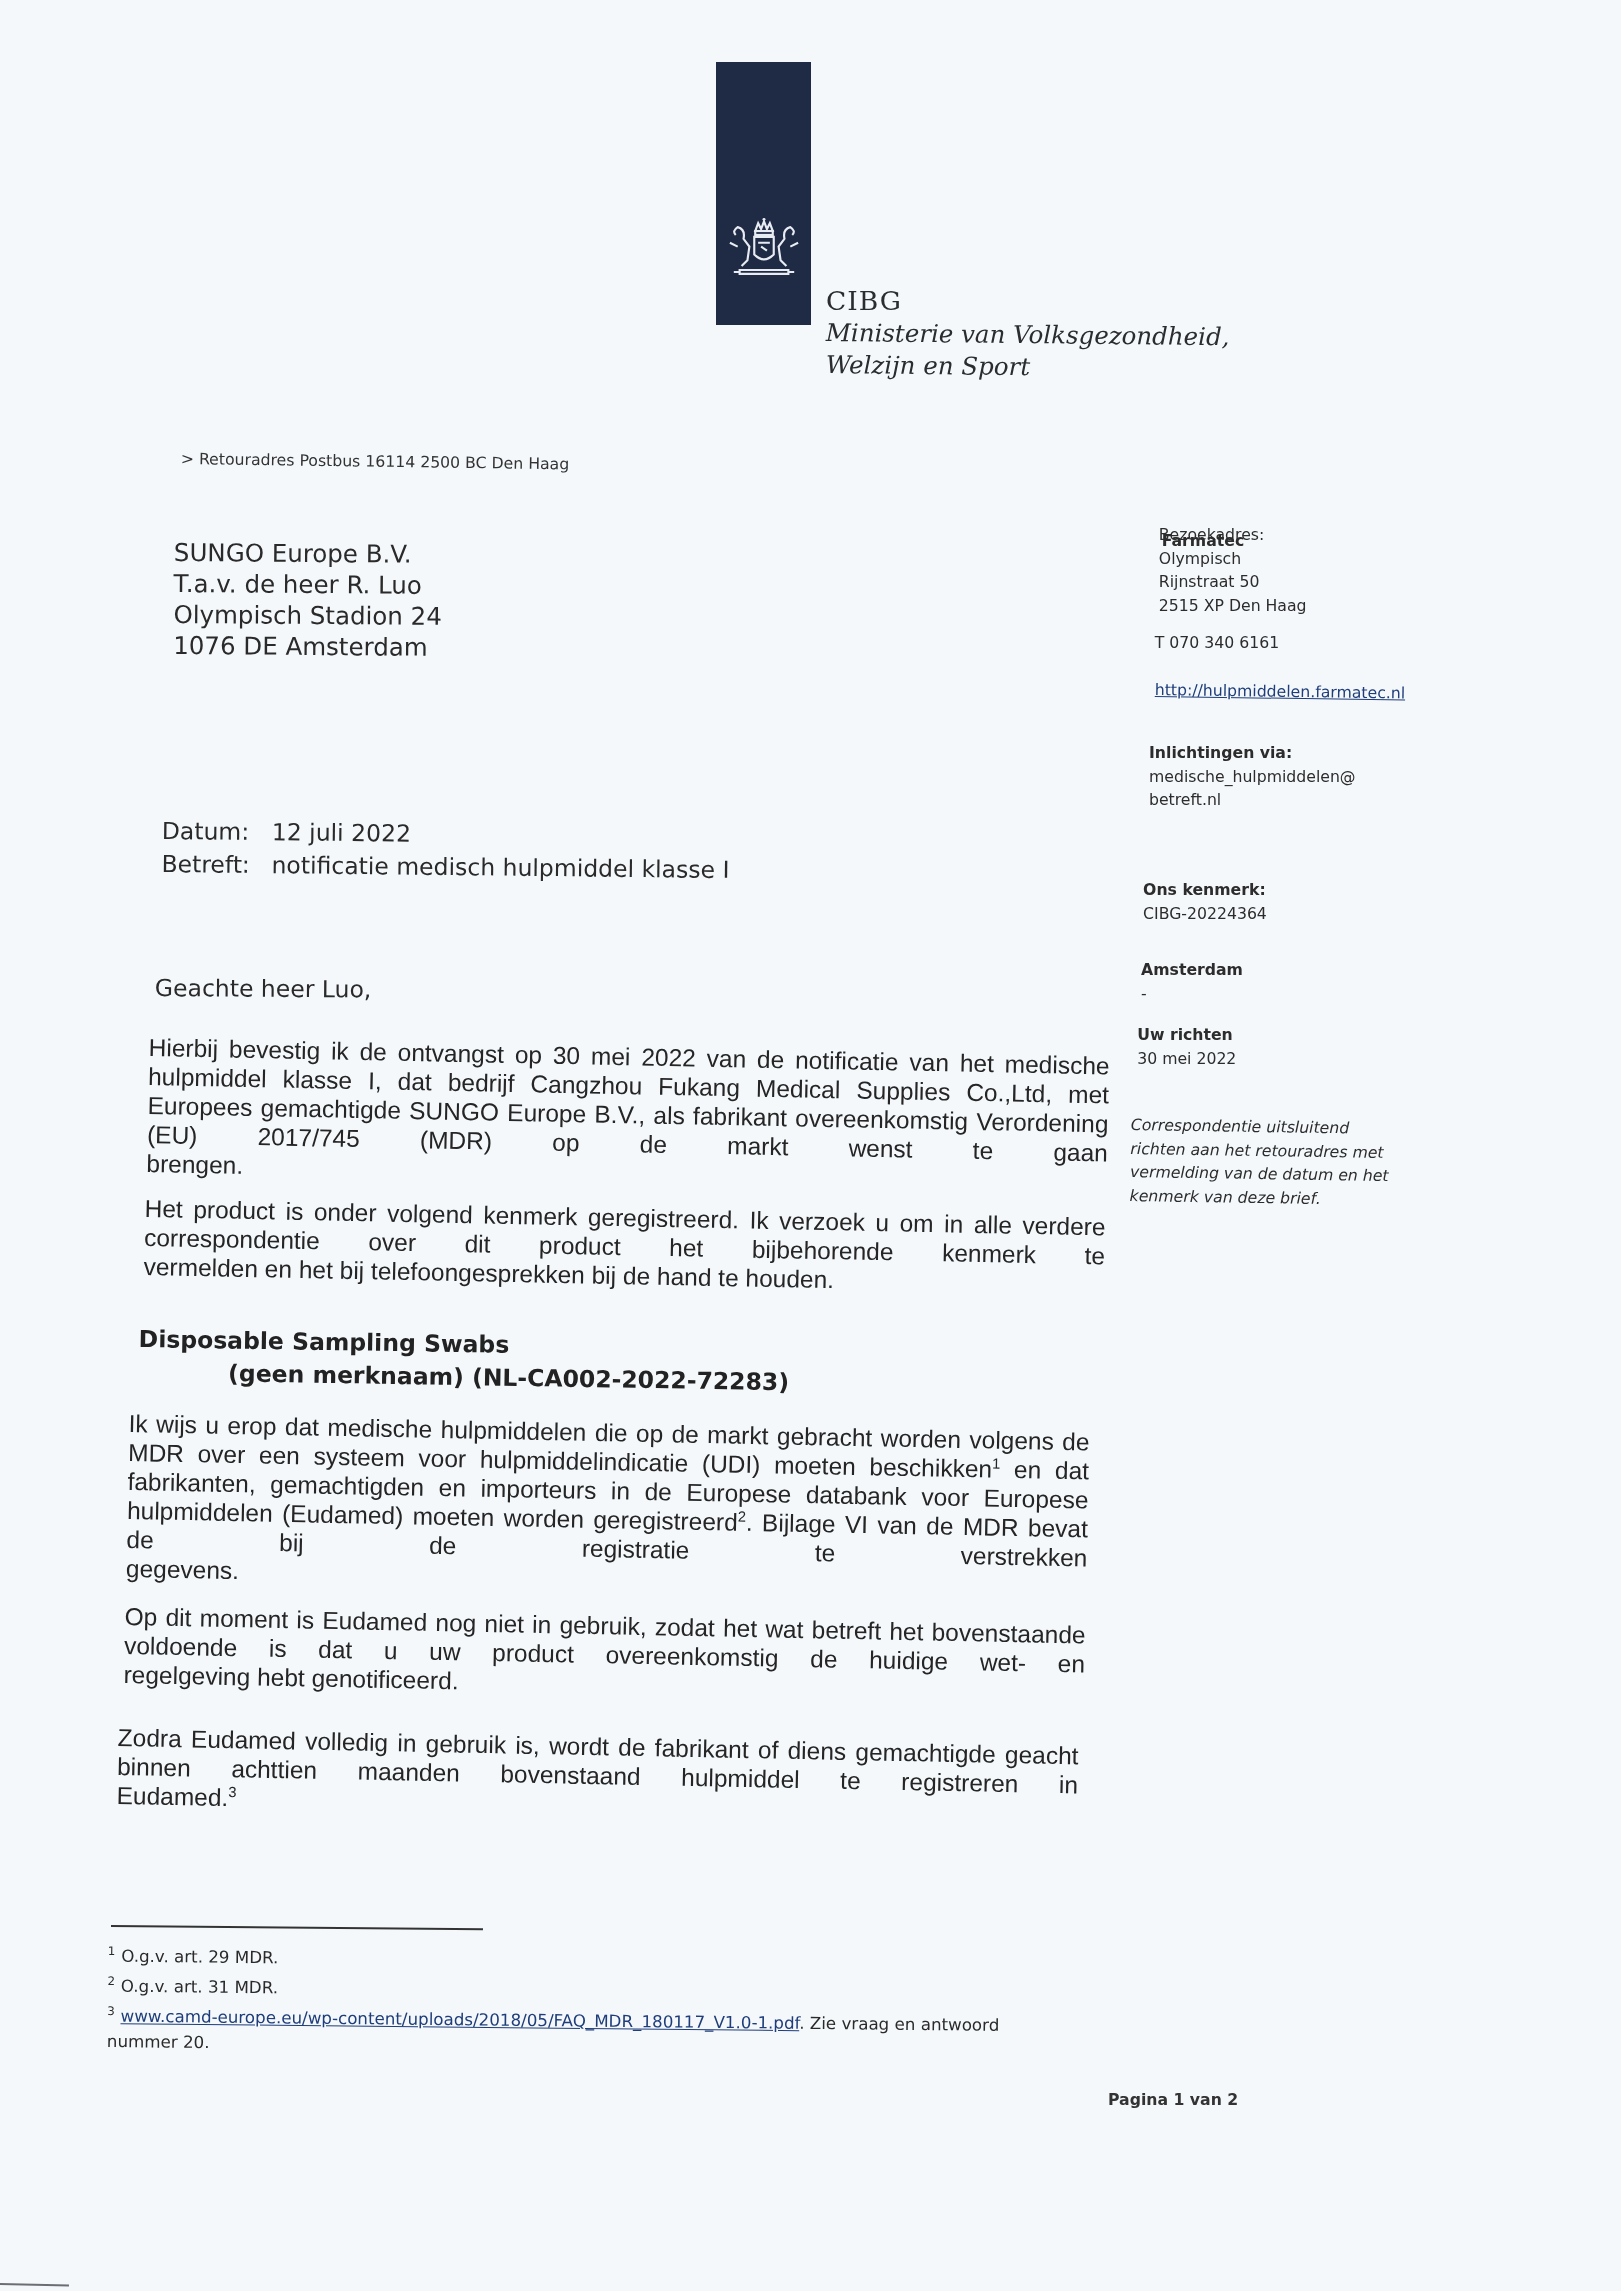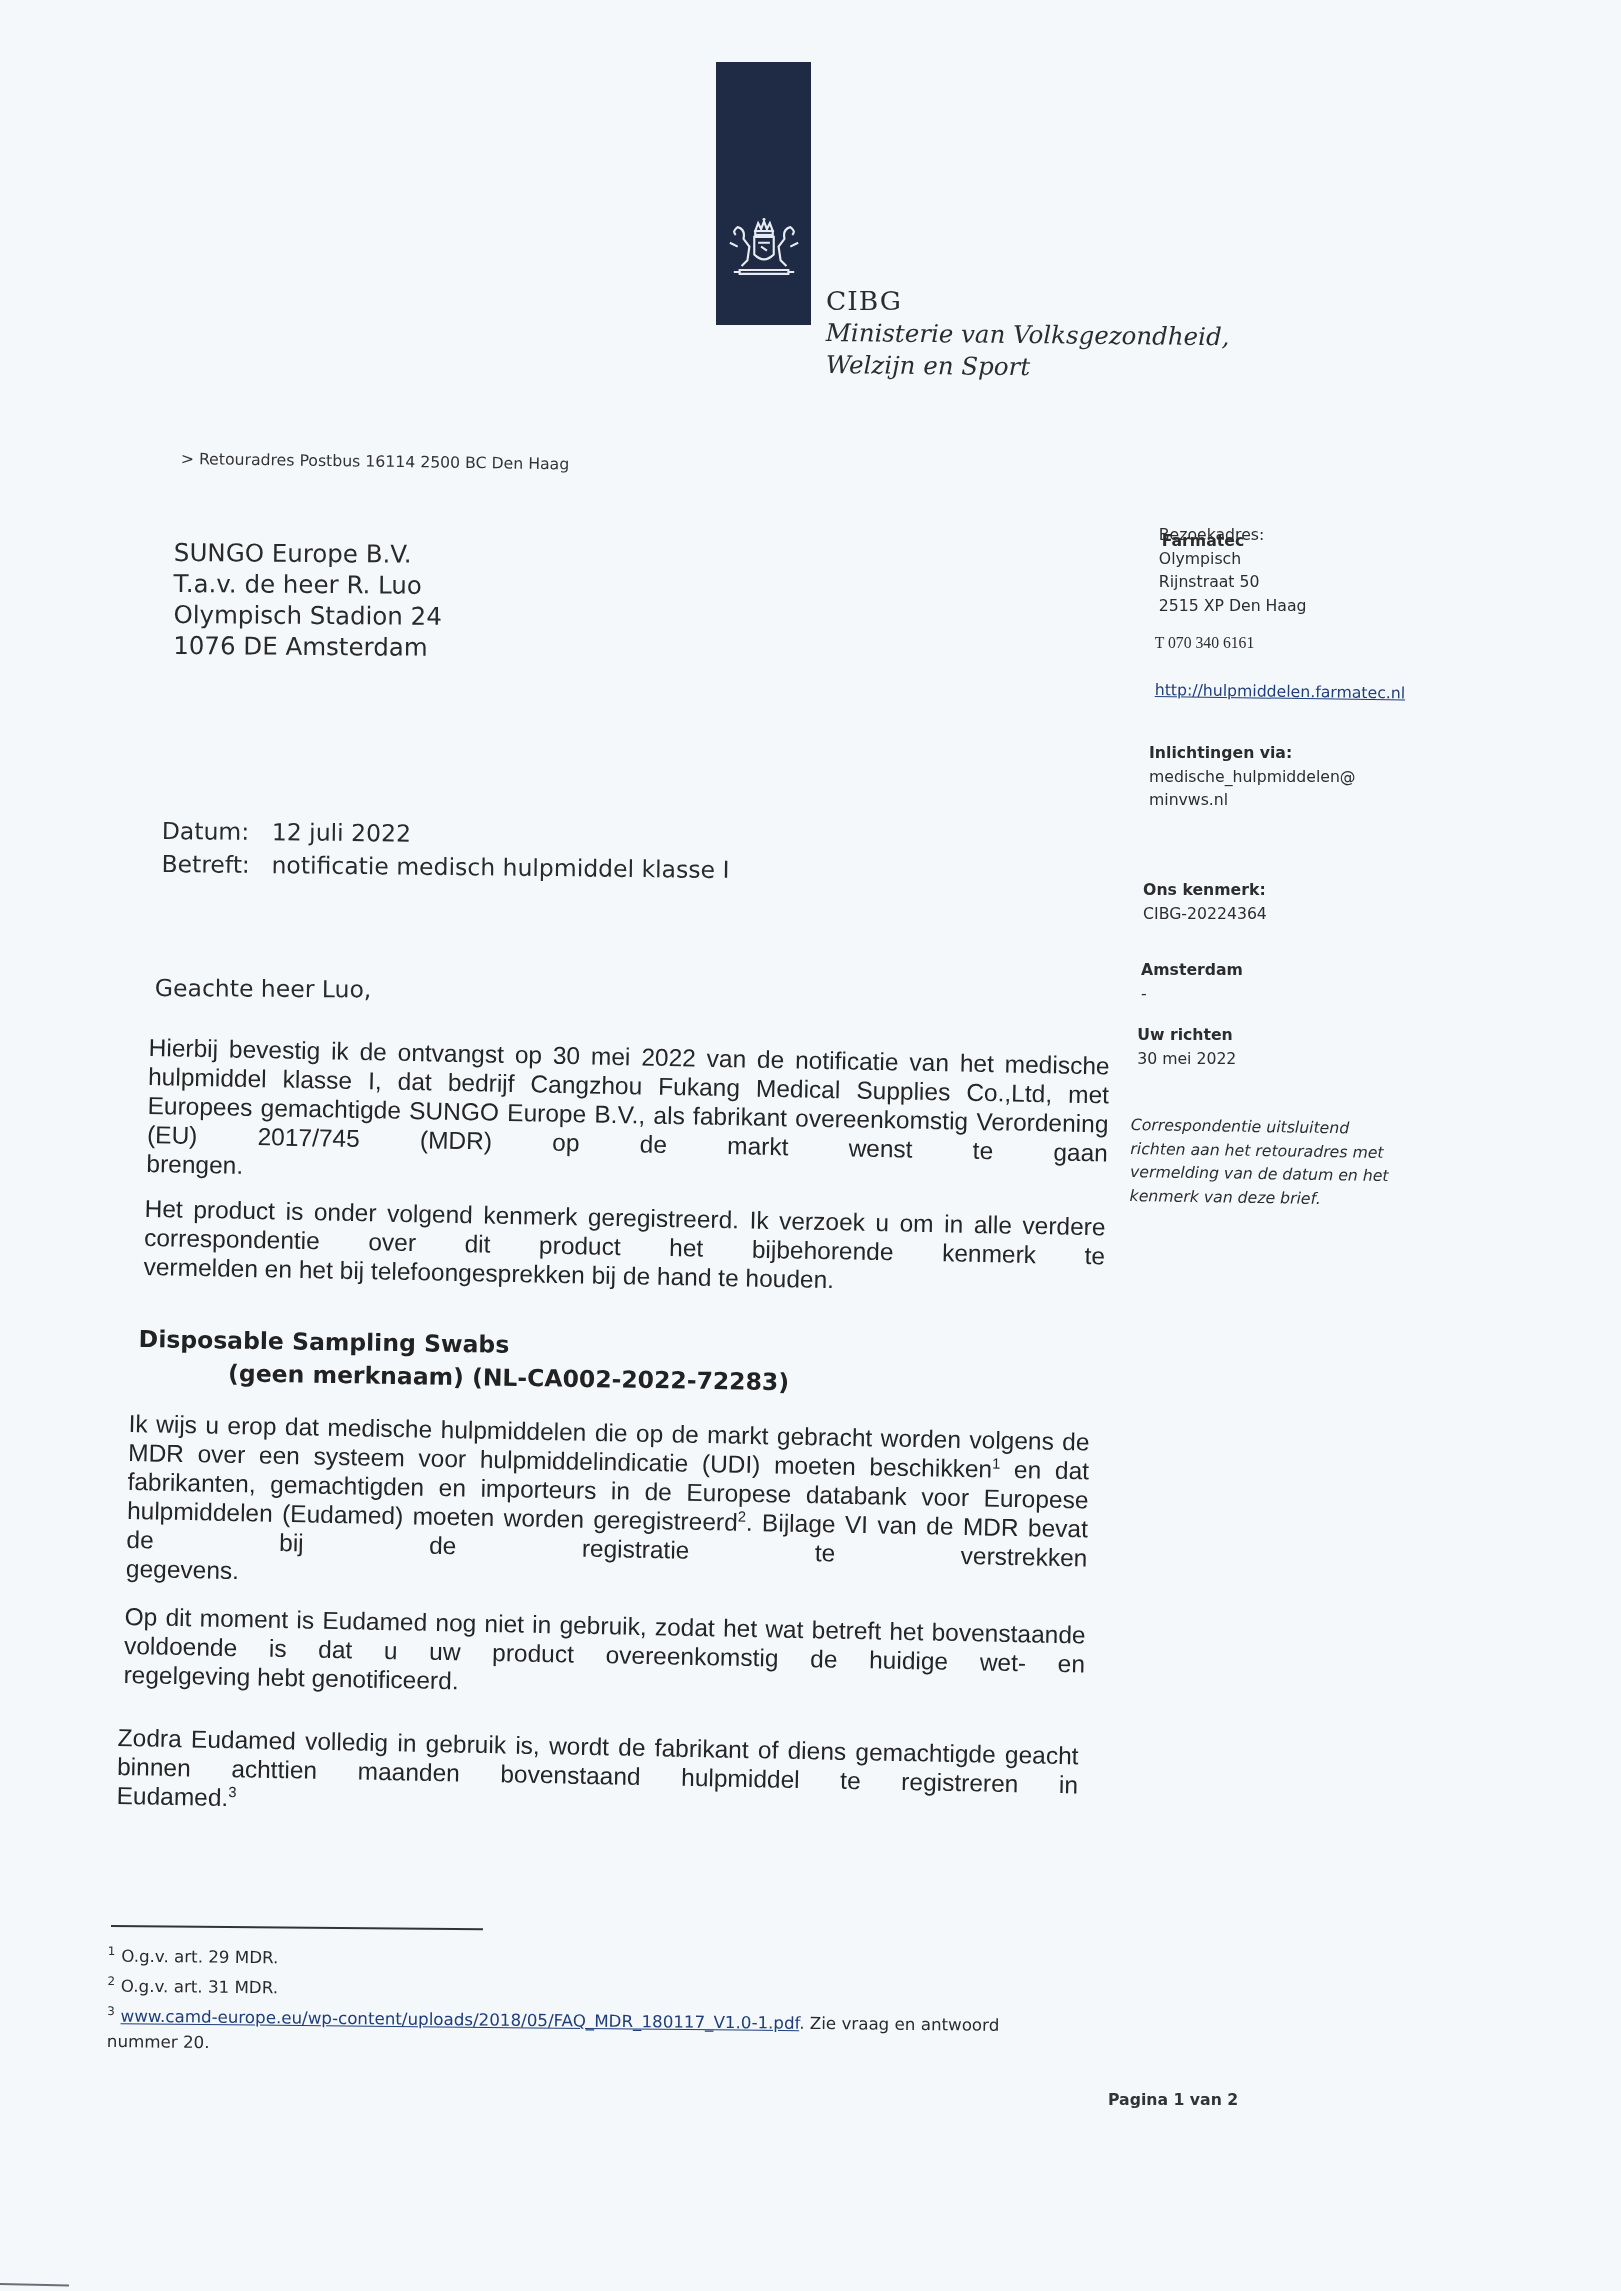--- a/index.html
+++ b/index.html
@@ -161,27 +161,27 @@
 </div>
 
 <div class="abs sidebar">
   <div class="block heading" style="top:0px; left:14.7px;margin-top:45px;">Farmatec</div>
   <div class="block" style="top:39px; left:11.8px;">
     <div>Bezoekadres:</div>
     <div>Olympisch</div>
     <div>Rijnstraat 50</div>
     <div>2515 XP Den Haag</div>
   </div>
-  <div class="block" style="top:147px; left:7.8px;font-family:Liberation Serif, serif;">T 070 340 6161</div>
+  <div class="block" style="top:147px; left:7.8px;">T 070 340 6161</div>
   <div class="block link" style="top:194px; left:7.8px; transform:rotate(0.8deg); transform-origin:left top;">http://hulpmiddelen.farmatec.nl</div>
 
   <div class="block" style="top:257px; left:2px;">
     <div class="heading">Inlichtingen via:</div>
     <div>medische_hulpmiddelen@</div>
-    <div>minvws.nl</div>
+    <div>betreft.nl</div>
   </div>
 
   <div class="block" style="top:394px; left:-3.9px;">
     <div class="heading">Ons kenmerk:</div>
     <div>CIBG-20224364</div>
   </div>
 
   <div class="block" style="top:474px; left:-5.9px;">
     <div class="heading">Amsterdam</div>
     <div>-</div>

